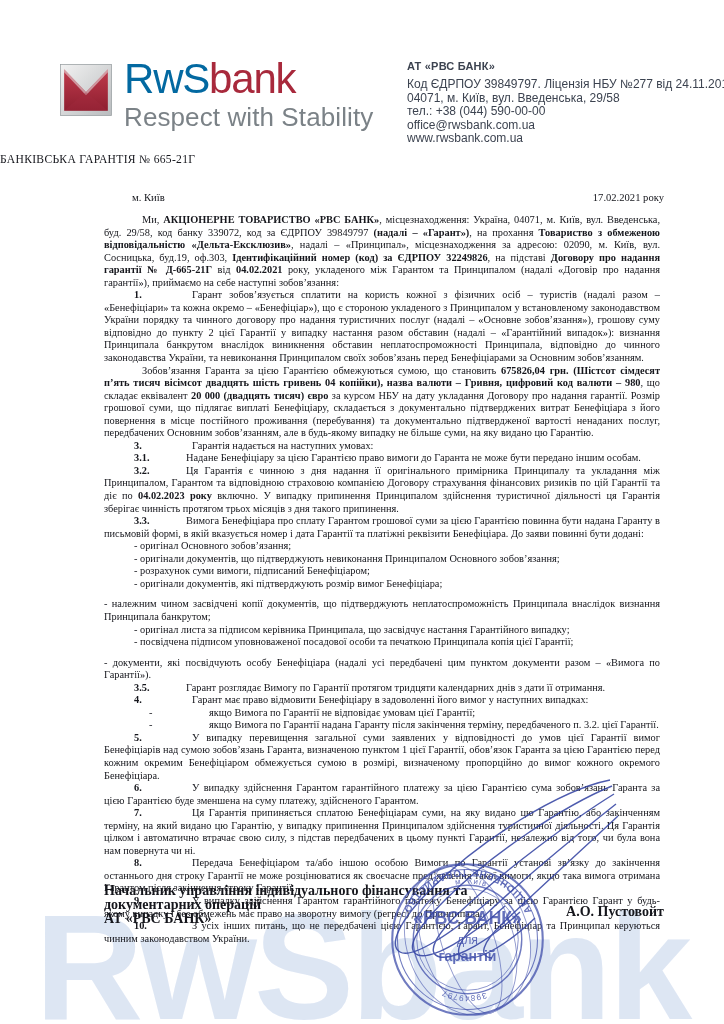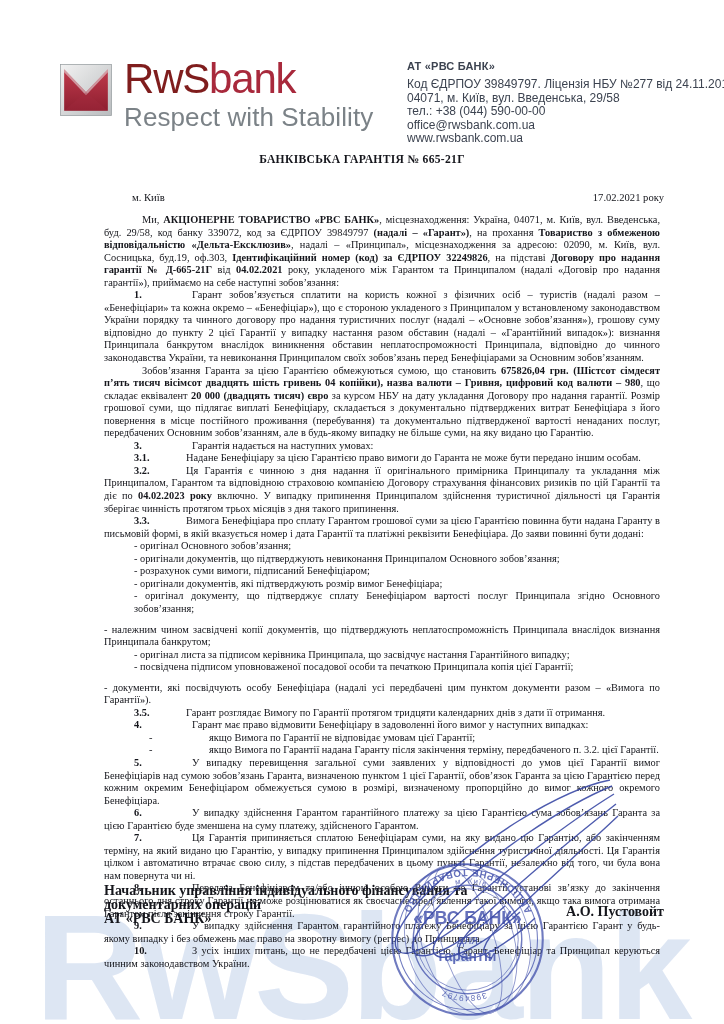--- a/index.html
+++ b/index.html
@@ -63,21 +63,21 @@
     margin-left: 12px;
   }
   .brand-wordmark {
     font-family: "Liberation Sans", "DejaVu Sans", sans-serif;
     font-size: 42px;
     line-height: 42px;
     font-weight: 400;
     letter-spacing: -1.2px;
     white-space: nowrap;
   }
-  .brand-wordmark .w-grey { color: #7f1d1d; margin-top: 33px; }
+  .brand-wordmark .w-grey { color: #0369a1; margin-top: 33px; }
   .brand-wordmark .w-red  { color: #a8293c; margin-top: 44px; }
   .brand-tagline {
     font-family: "Liberation Sans", "DejaVu Sans", sans-serif;
     font-size: 26px;
     line-height: 24px;
     color: #7b8287;
     letter-spacing: .1px;
     margin-top: 5px;
     white-space: nowrap;
   }
@@ -99,23 +99,23 @@
     line-height: 13.6px;
     white-space: nowrap;
   }
 
   
   .doc-title {
     position: absolute;
     top: 153px;
     left: 0;
     right: 0;
-    text-align: center;
+    text-align: left;
     font-size: 11.6px;
-    font-weight: 700;
+    font-weight: 400;
     letter-spacing: .3px;
   }
   .meta-row {
     position: absolute;
     top: 192px;
     left: 132px;
     right: 60px;
     display: flex;
     justify-content: space-between;
     font-size: 10.6px;
@@ -261,21 +261,20 @@
     <p class="clause"><span class="num wide">3.1.</span><span>Надане Бенефіціару за цією Гарантією право вимоги до Гаранта не може бути передано іншим особам.</span></p>
 
     <p class="clause"><span class="num wide">3.2.</span><span>Ця Гарантія є чинною з дня надання її оригінального примірника Принципалу та укладання між Принципалом, Гарантом та відповідною страховою компанією Договору страхування фінансових ризиків по цій Гарантії та діє по </span><span class="b">04.02.2023 року</span><span> включно. У випадку припинення Принципалом здійснення туристичної діяльності ця Гарантія зберігає чинність протягом трьох місяців з дня такого припинення.</span></p>
 
     <p class="clause"><span class="num wide">3.3.</span><span>Вимога Бенефіціара про сплату Гарантом грошової суми за цією Гарантією повинна бути надана Гаранту в письмовій формі, в якій вказується номер і дата Гарантії та платіжні реквізити Бенефіціара. До заяви повинні бути додані:</span></p>
 
     <p class="bullet">- оригінал Основного зобов’язання;</p>
     <p class="bullet">- оригінали документів, що підтверджують невиконання Принципалом Основного зобов’язання;</p>
     <p class="bullet">- розрахунок суми вимоги, підписаний Бенефіціаром;</p>
     <p class="bullet">- оригінали документів, які підтверджують розмір вимог Бенефіціара;</p>
-    <p class="bullet">- оригінал документу, що підтверджує сплату Бенефіціаром вартості послуг Принципала згідно Основного зобов’язання;</p>
     <p class="bullet hang">- належним чином засвідчені копії документів, що підтверджують неплатоспроможність Принципала внаслідок визнання Принципала банкрутом;</p>
     <p class="bullet">- оригінал листа за підписом керівника Принципала, що засвідчує настання Гарантійного випадку;</p>
     <p class="bullet">- посвідчена підписом уповноваженої посадової особи та печаткою Принципала копія цієї Гарантії;</p>
     <p class="bullet hang">- документи, які посвідчують особу Бенефіціара (надалі усі передбачені цим пунктом документи разом – «Вимога по Гарантії»).</p>
 
 
     <p class="clause"><span class="num wide">3.5.</span><span>Гарант розглядає Вимогу по Гарантії протягом тридцяти календарних днів з дати її отримання.</span></p>
 
     <p class="clause"><span class="num">4.</span><span>Гарант має право відмовити Бенефіціару в задоволенні його вимог у наступних випадках:</span></p>
 

